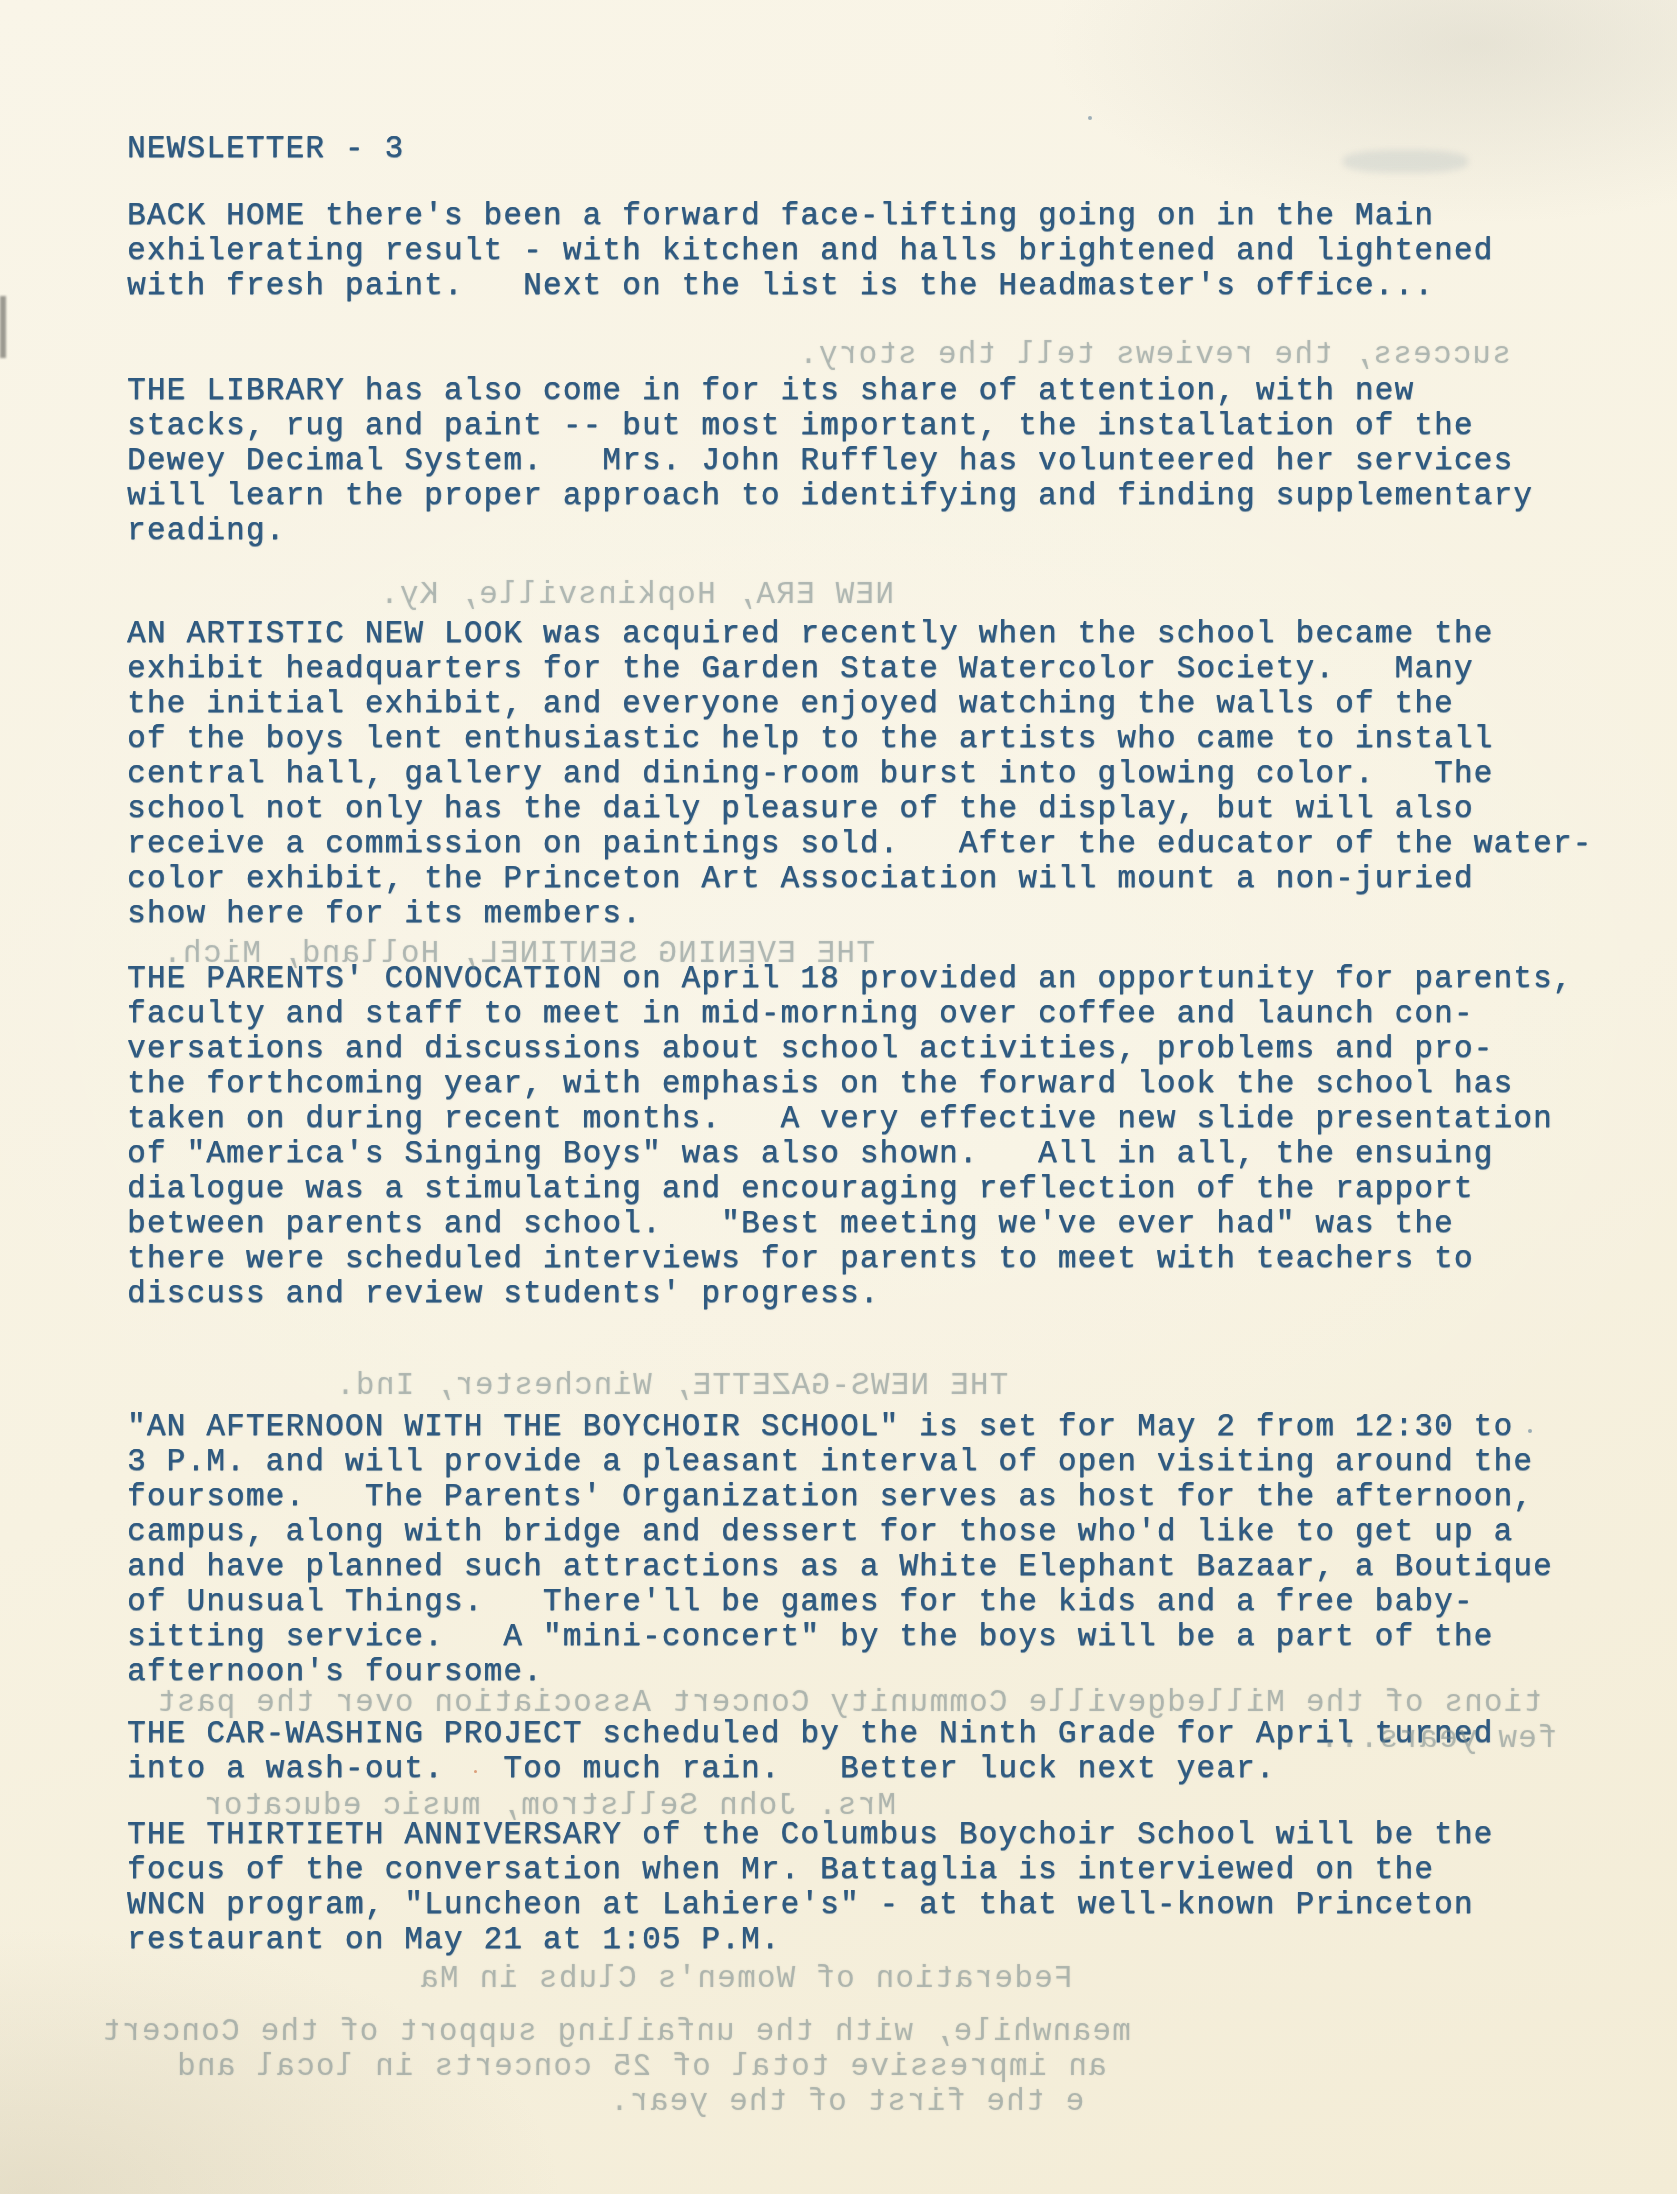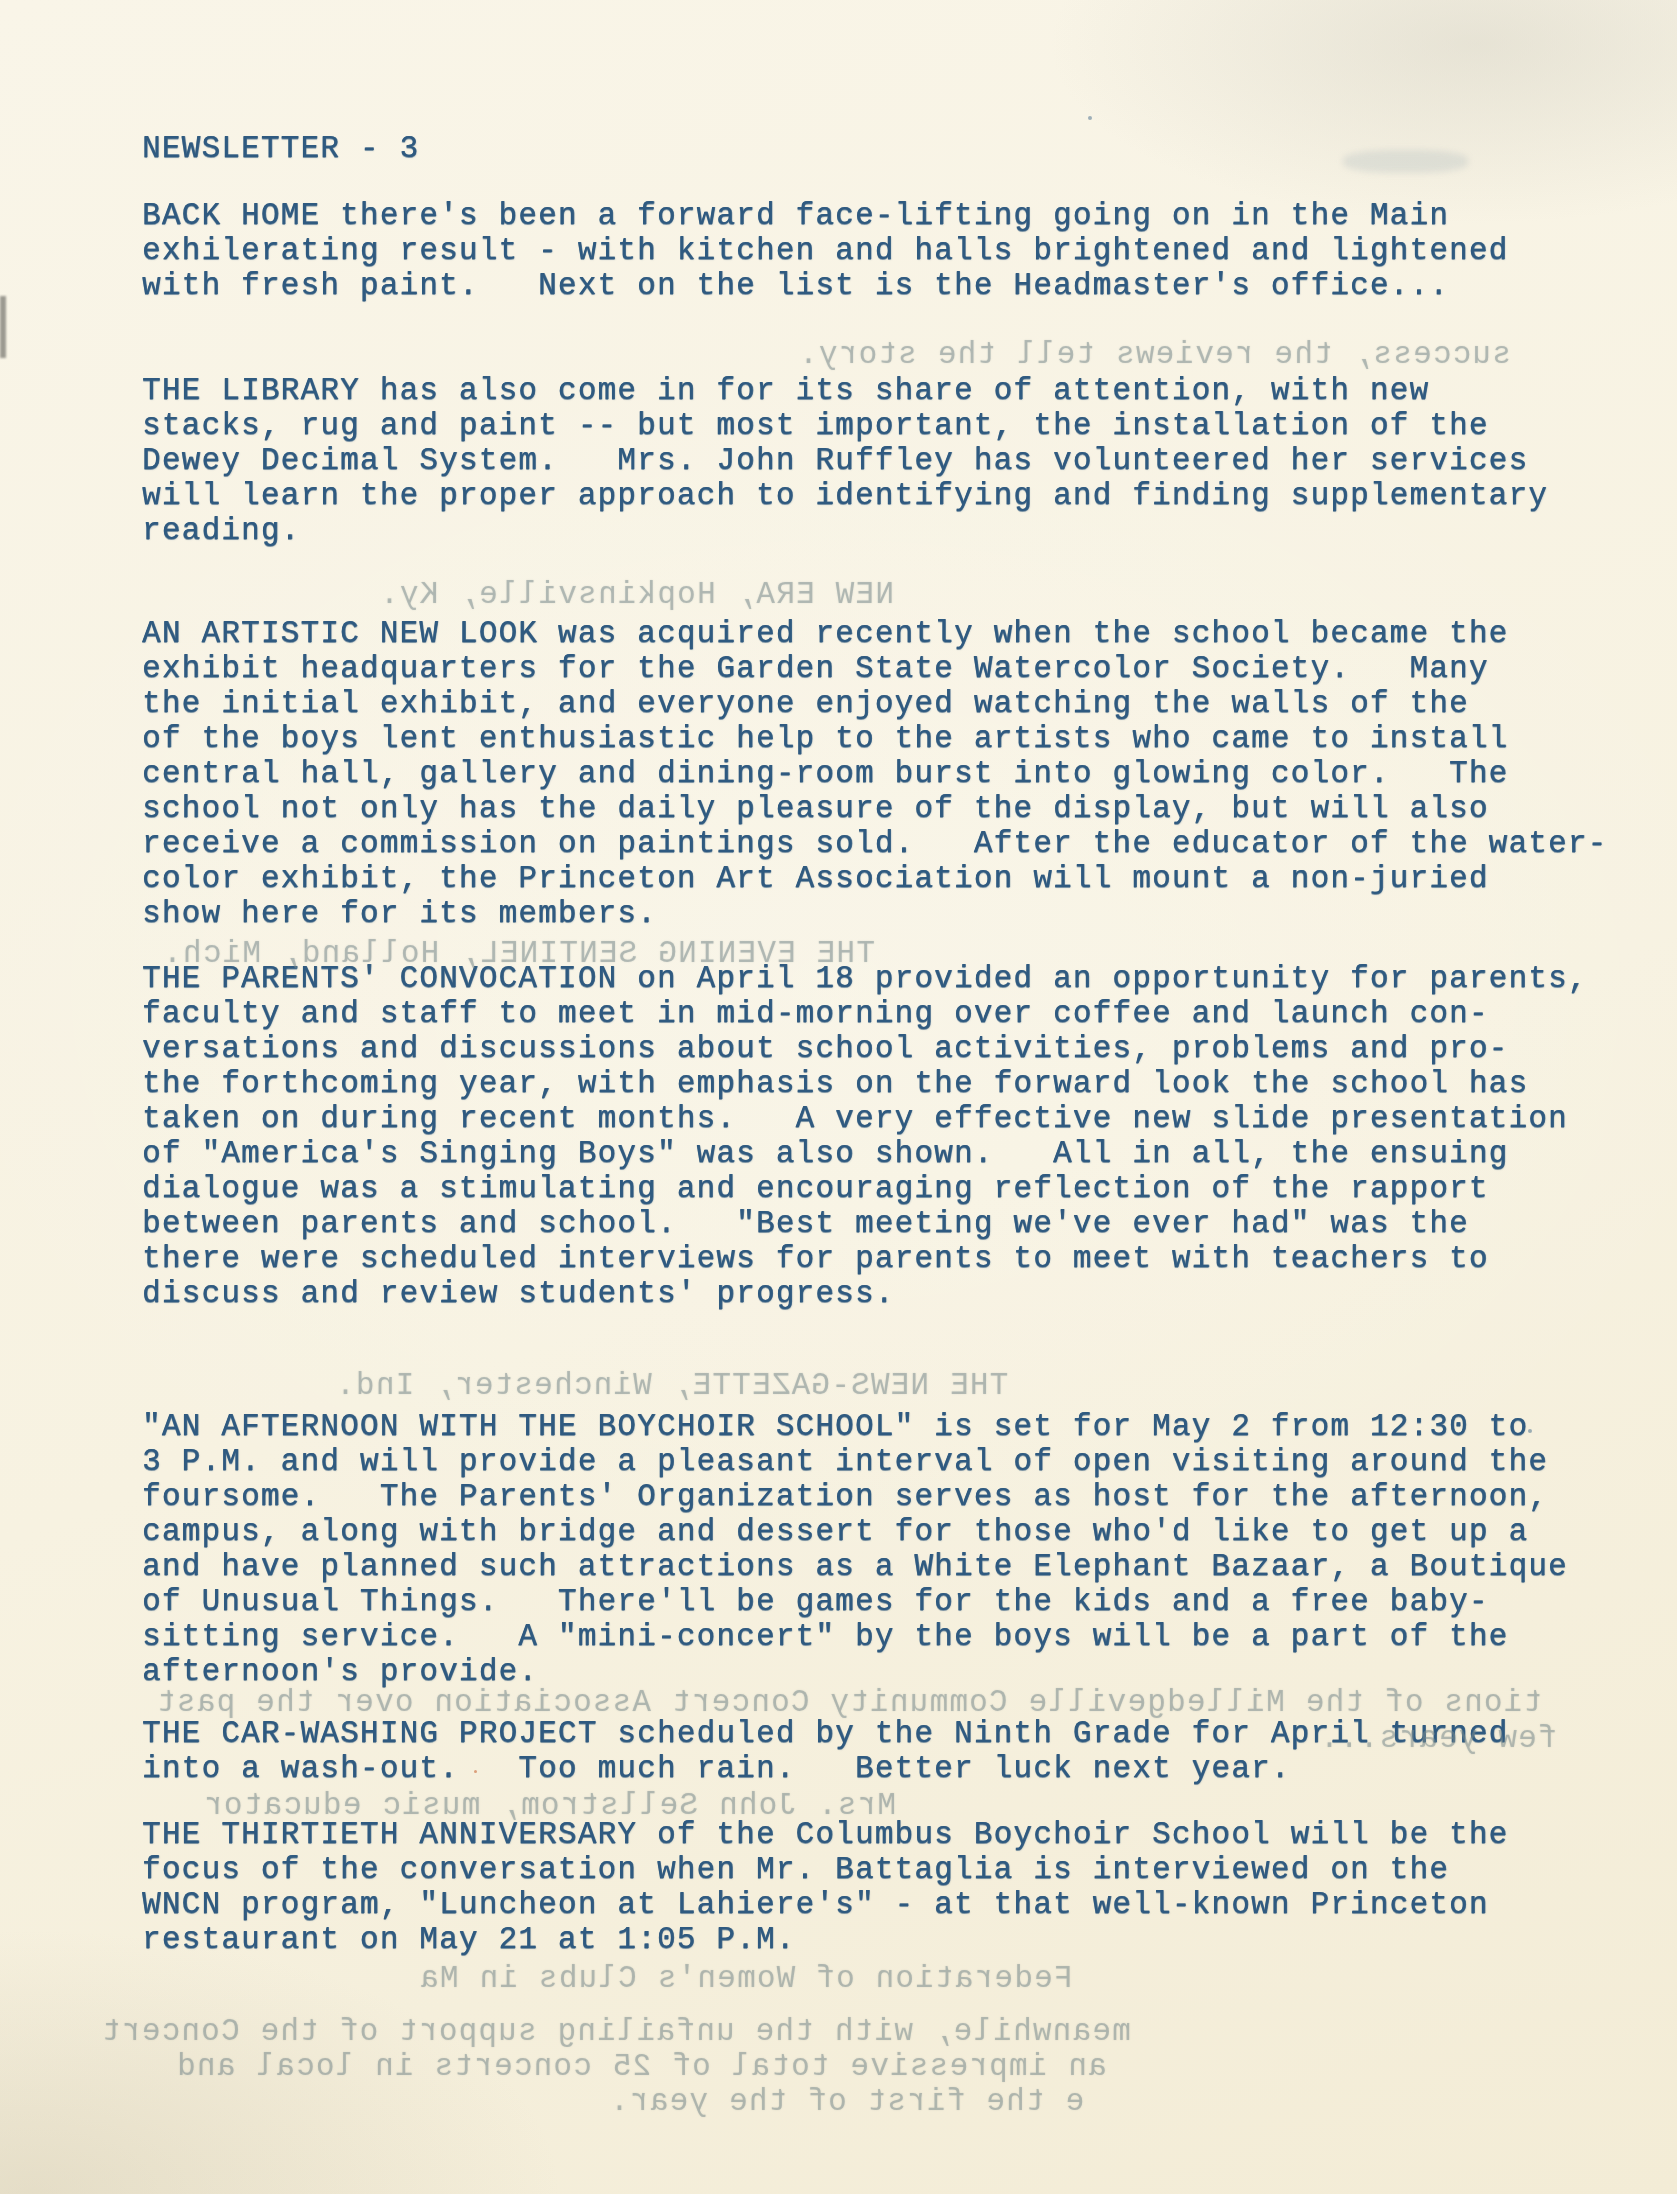--- a/index.html
+++ b/index.html
@@ -11,21 +11,21 @@
     font-family:"Liberation Mono","DejaVu Sans Mono",monospace;
   }
   .page::before{
     content:"";position:absolute;inset:0;pointer-events:none;
     background:
       radial-gradient(609px 257px at 88% 2%, rgba(190,188,175,.30), transparent 70%),
       radial-gradient(812px 406px at 2% 100%, rgba(196,186,158,.33), transparent 65%),
       radial-gradient(1353px 947px at 50% 45%, rgba(255,255,252,.22), transparent 70%);
   }
   .typed{
-    position:absolute;left:142px;margin:0;
+    position:absolute;left:127px;margin:0;
     font-size:31px;letter-spacing:1.2px;line-height:35px;
     font-weight:normal;
     color:#2f5a80;
     text-shadow:0.6px 0 0 rgba(43,85,122,.70), 0 0.6px 0 rgba(43,85,122,.50), 0.7px 0.7px 1.4px rgba(43,85,122,.25);
   }
   .ln{display:block;white-space:pre;}
   .header{white-space:pre;}
   .bleed{
     position:absolute;white-space:pre;
     font-size:31px;letter-spacing:1.2px;line-height:35px;
@@ -89,21 +89,21 @@
   </p>
 
   <p class="typed" style="top:1409px">
     <span class="ln">"AN AFTERNOON WITH THE BOYCHOIR SCHOOL" is set for May 2 from 12:30 to</span>
     <span class="ln">3 P.M. and will provide a pleasant interval of open visiting around the</span>
     <span class="ln">foursome.   The Parents' Organization serves as host for the afternoon,</span>
     <span class="ln">campus, along with bridge and dessert for those who'd like to get up a</span>
     <span class="ln">and have planned such attractions as a White Elephant Bazaar, a Boutique</span>
     <span class="ln">of Unusual Things.   There'll be games for the kids and a free baby-</span>
     <span class="ln">sitting service.   A "mini-concert" by the boys will be a part of the</span>
-    <span class="ln">afternoon's provide.</span>
+    <span class="ln">afternoon's foursome.</span>
   </p>
 
   <p class="typed" style="top:1716px">
     <span class="ln">THE CAR-WASHING PROJECT scheduled by the Ninth Grade for April turned</span>
     <span class="ln">into a wash-out.   Too much rain.   Better luck next year.</span>
   </p>
 
   <p class="typed" style="top:1817px">
     <span class="ln">THE THIRTIETH ANNIVERSARY of the Columbus Boychoir School will be the</span>
     <span class="ln">focus of the conversation when Mr. Battaglia is interviewed on the</span>

